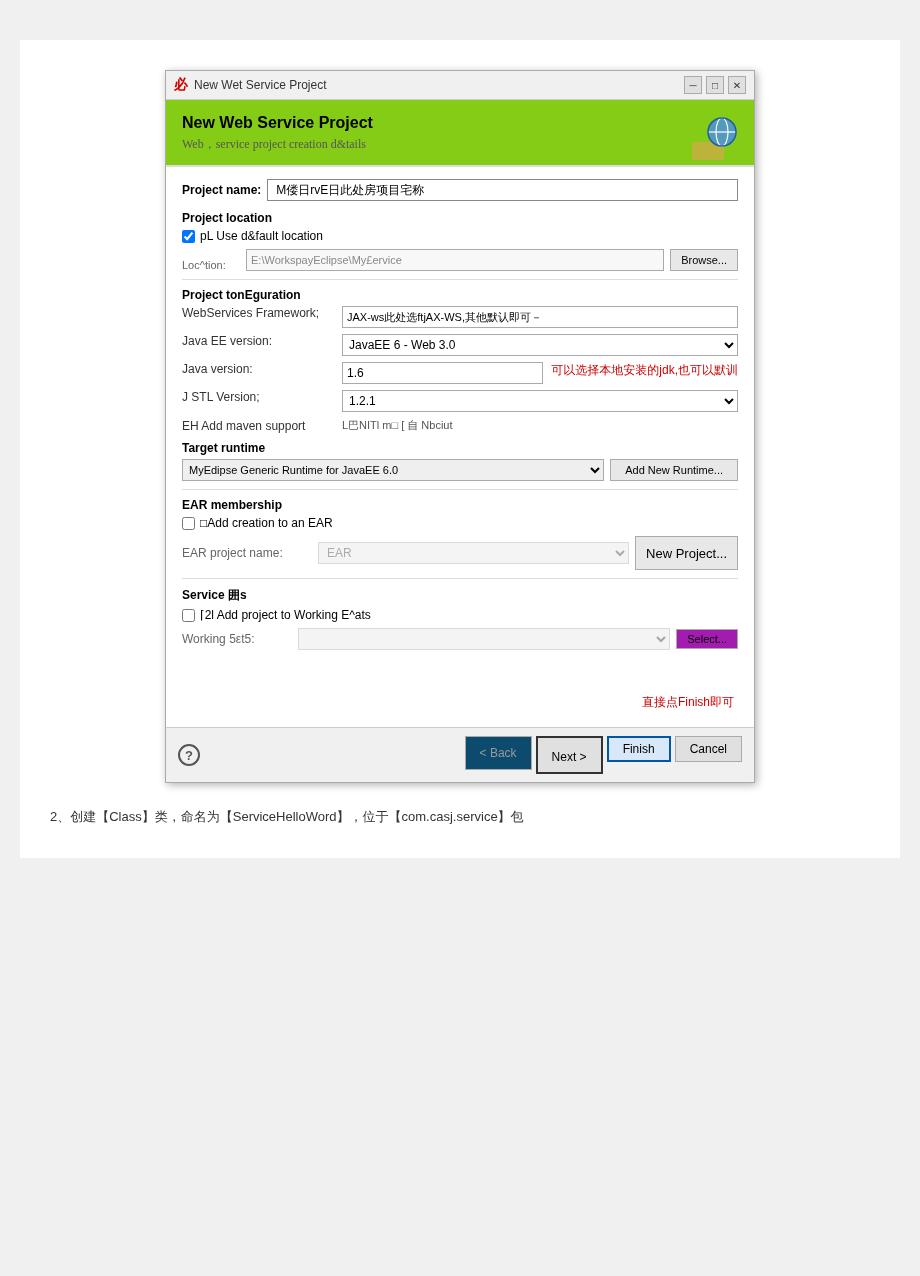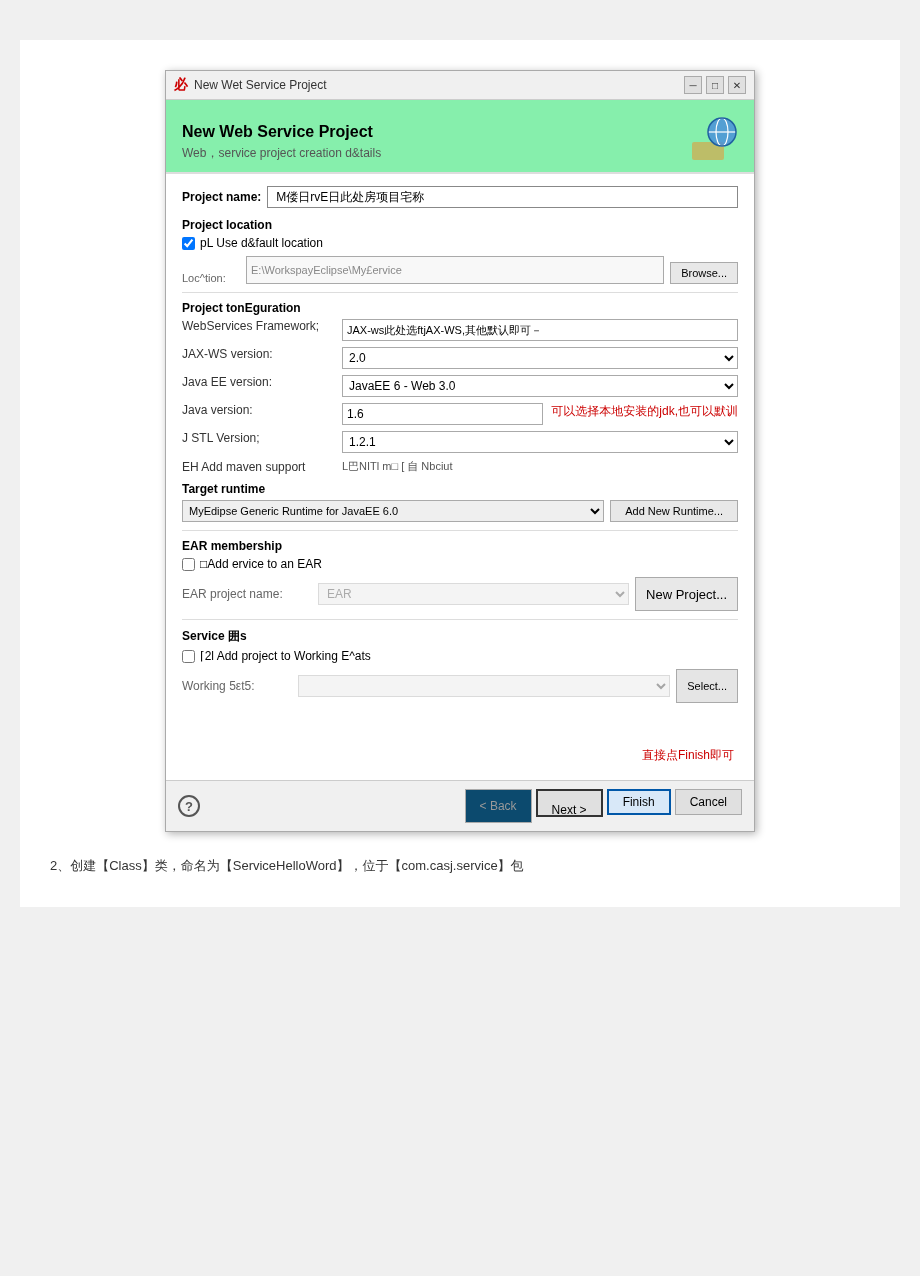--- a/index.html
+++ b/index.html
@@ -66,38 +66,39 @@
       cursor: pointer;
       display: flex;
       align-items: center;
       justify-content: center;
       font-size: 10px;
       color: #333;
     }
 
     
     .dialog-header {
-      background: #86efac;
-      padding: 14px 16px 10px 16px;
+      background: #84cc16;
+      padding: 14px 16px 3px 16px;
       border-bottom: 1px solid #ddd;
       display: flex;
-      align-items: flex-end;
+      align-items: flex-start;
       justify-content: space-between;
     }
 
     .dialog-header-text h1 {
       font-size: 16px;
       font-weight: bold;
       color: #000;
       margin-bottom: 4px;
     }
 
     .dialog-header-text p {
       font-size: 12px;
       color: #555;
+      font-family: Liberation Serif, serif;
     }
 
     .dialog-header-icon {
       width: 48px;
       height: 48px;
     }
 
     
     .dialog-body {
       background: #fff;
@@ -147,21 +148,21 @@
 
     .location-row {
       display: flex;
       align-items: flex-end;
       margin-bottom: 8px;
       gap: 6px;
     }
 
     .location-input {
       flex: 1;
-      height: 28px;
+      height: 22px;
       border: 1px solid #aaa;
       padding: 2px 4px;
       font-size: 11px;
       color: #888;
       background: #f8f8f8;
     }
 
     .browse-btn {
       padding: 2px 10px;
       border: 1px solid #aaa;
@@ -282,24 +283,24 @@
       height: 22px;
       border: 1px solid #ccc;
       padding: 2px 4px;
       font-size: 12px;
       background: #f0f0f0;
     }
 
     .select-btn {
       padding: 2px 10px;
       border: 1px solid #aaa;
-      background: #e5e5e5;
+      background: #a21caf;
       font-size: 11px;
       cursor: pointer;
-      height: 34px;
+      height: 20px;
     }
 
     
     .inline-annotation {
       color: #cc0000;
       font-size: 12px;
       margin-left: 8px;
     }
 
     
@@ -357,21 +358,21 @@
     .btn-default:disabled {
       color: #999;
     }
 
     .btn-next {
       padding: 12px 14px;
       border: 2px solid #333;
       background: #e0e0e0;
       font-size: 12px;
       cursor: pointer;
-      height: 28px;
+      height: 38px;
       font-weight: normal;
     }
 
     .btn-finish {
       padding: 4px 14px;
       border: 2px solid #0057a8;
       background: #d8e8f8;
       font-size: 12px;
       cursor: pointer;
       height: 26px;
@@ -463,26 +464,20 @@
 
       <div class="section-header">Project tonEguration</div>
 
       <div class="field-row">
         <span class="field-label">WebServices Framework;</span>
         <div class="field-value">
           <span style="color:#000;font-size:11px;">JAX-ws此处选ftjAX-WS,其他默认即可－</span>
         </div>
       </div>
 
-      <div class="field-row">
-        <span class="field-label">JAX-WS version:</span>
-        <select class="field-select">
-          <option>2.0</option>
-        </select>
-      </div>
 
       <div class="field-row">
         <span class="field-label">Java EE version:</span>
         <select class="field-select">
           <option>JavaEE 6 - Web 3.0</option>
         </select>
       </div>
 
       <div class="field-row">
         <span class="field-label">Java version:</span>
@@ -511,21 +506,21 @@
         </select>
         <button class="add-runtime-btn">Add New Runtime...</button>
       </div>
 
       <hr class="divider">
 
       <div class="ear-section">
         <div class="section-header">EAR membership</div>
         <div class="checkbox-row">
           <input type="checkbox" style="">
-          <span>□Add ervice to an EAR</span>
+          <span>□Add creation to an EAR</span>
         </div>
         <div class="ear-row">
           <span style="font-size:12px;color:#666;min-width:130px;">EAR project name:</span>
           <select class="ear-project-input" disabled="">
             <option>EAR</option>
           </select>
           <button class="new-project-btn">New Project...</button>
         </div>
       </div>
 

